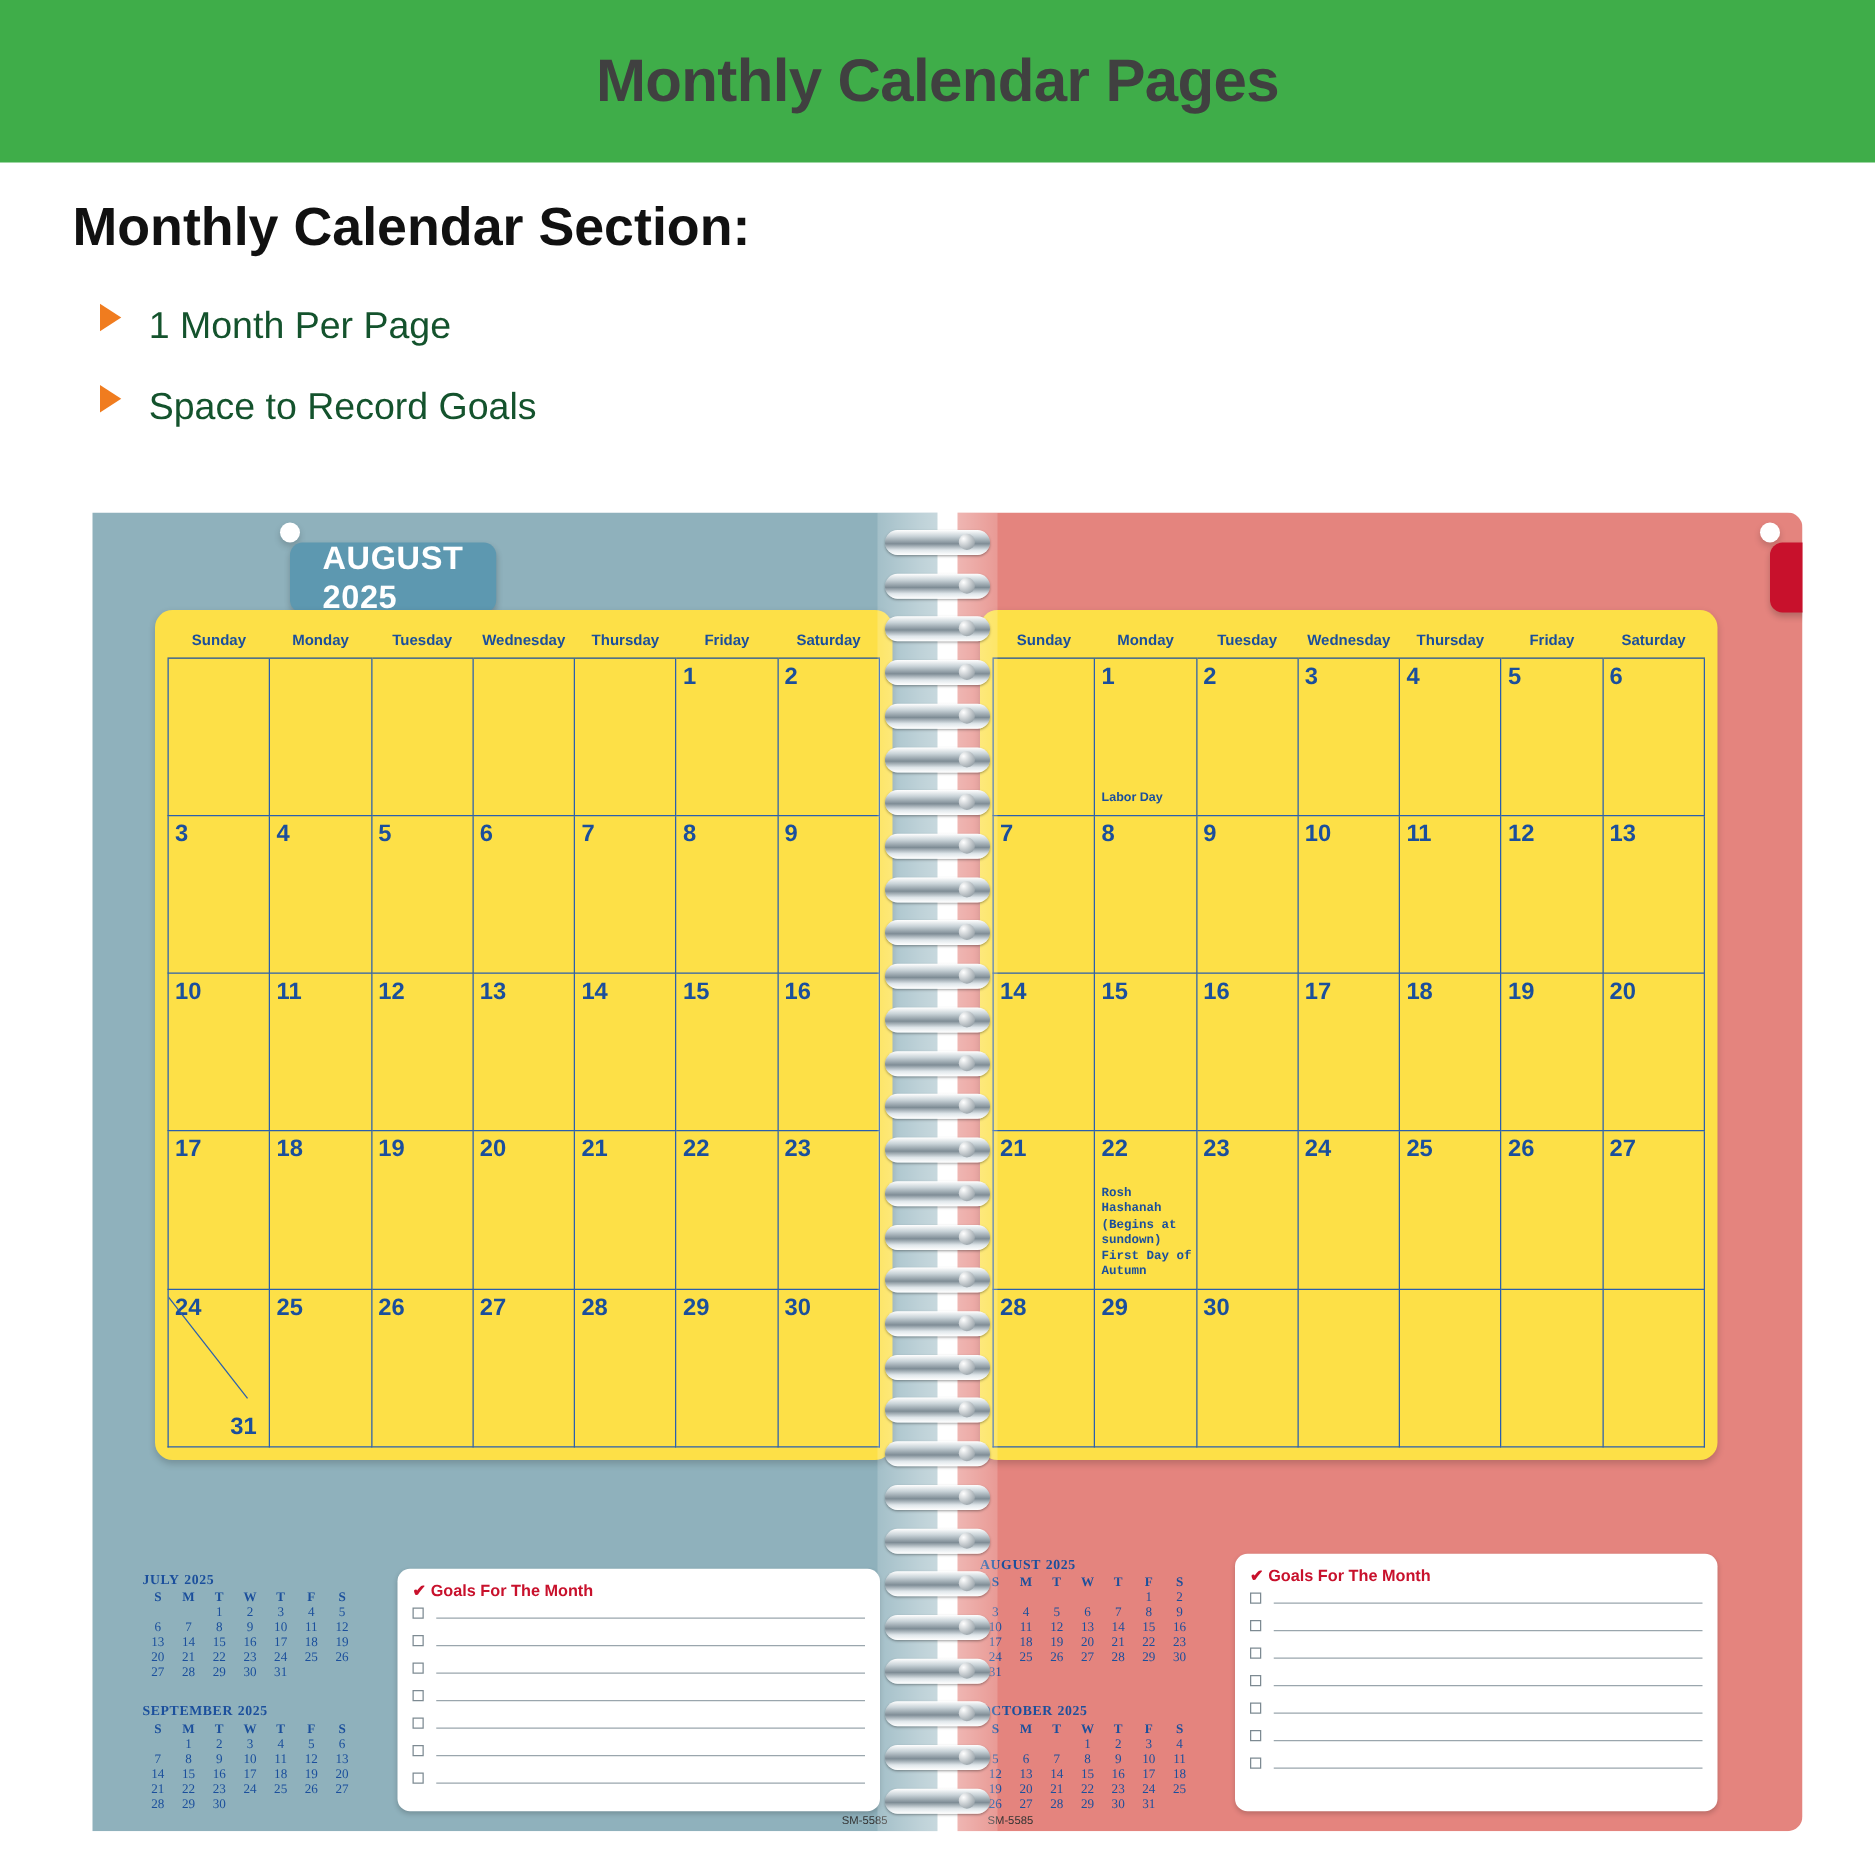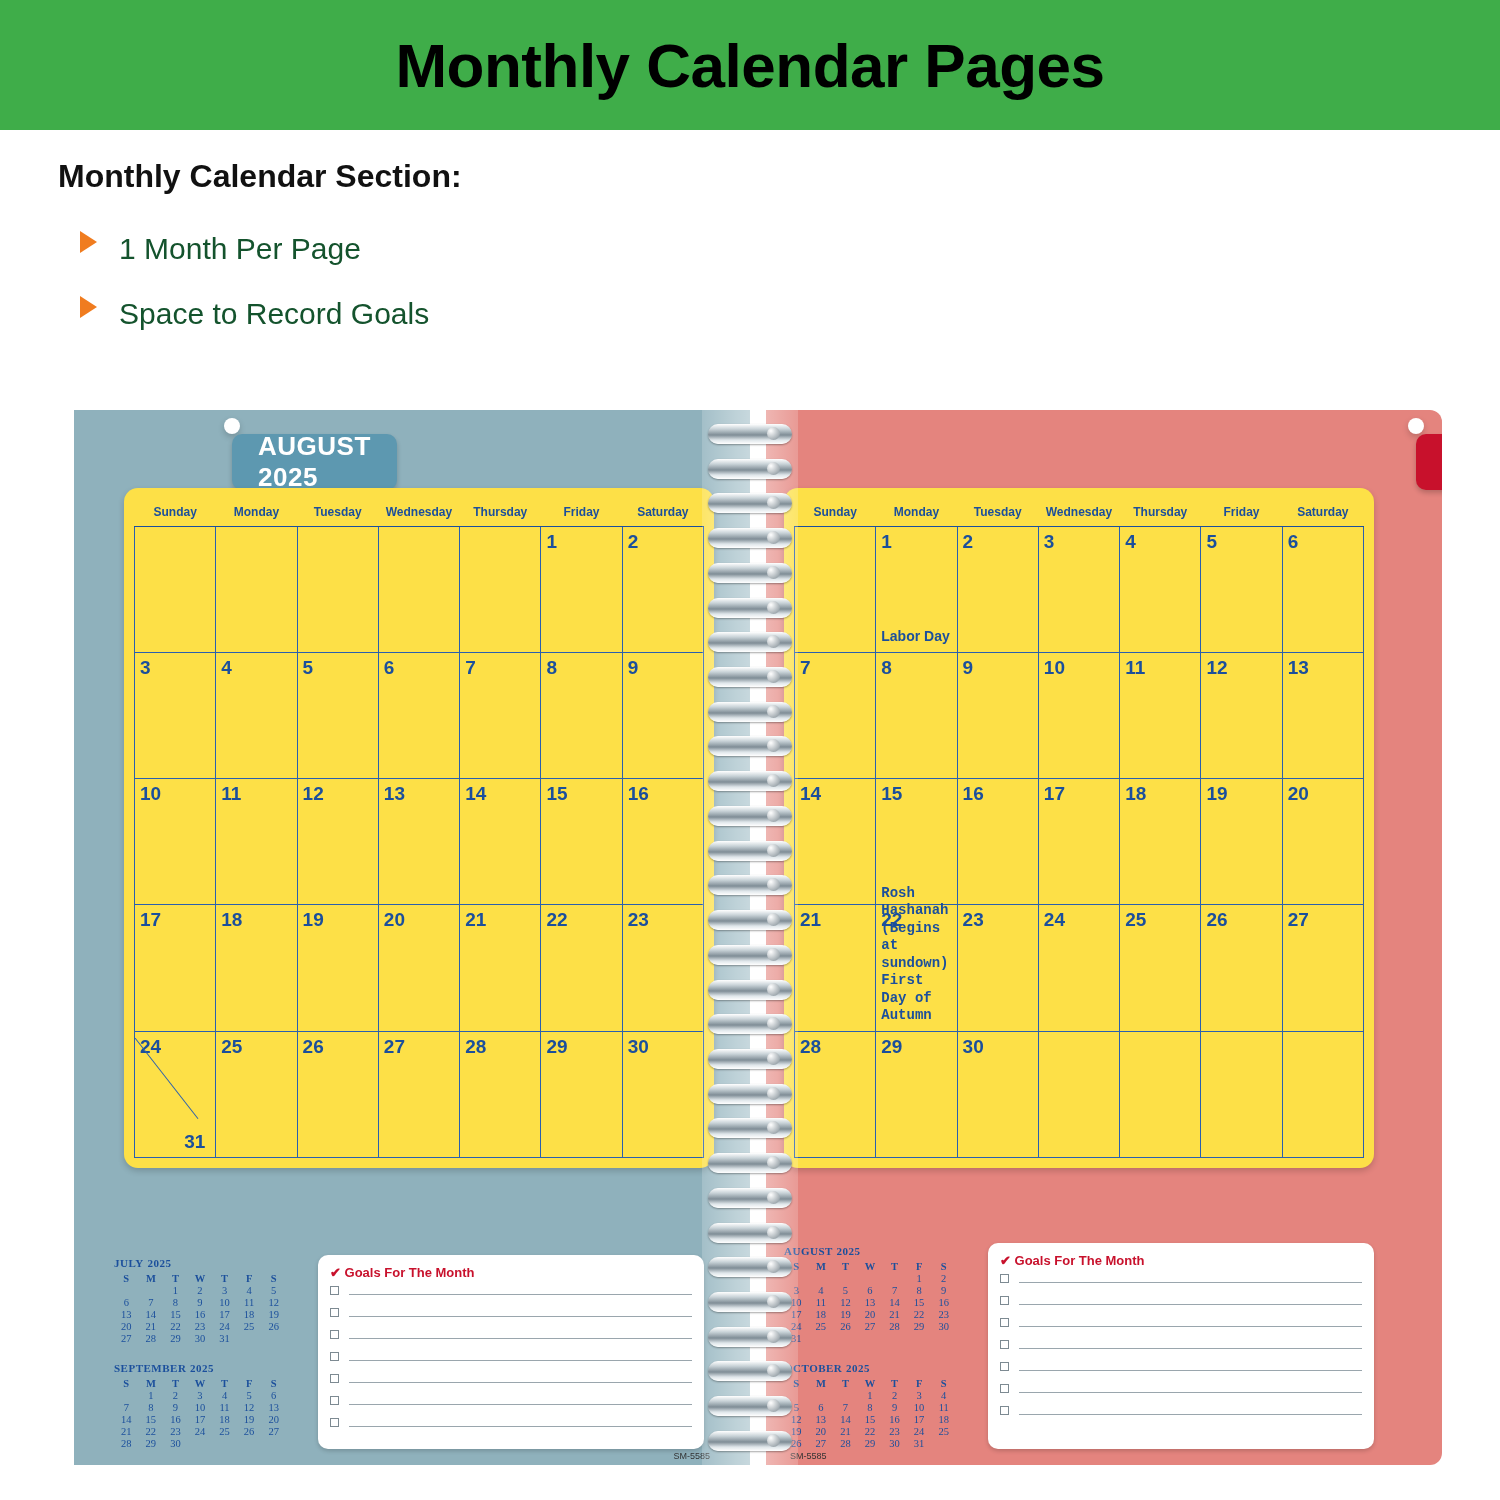--- a/index.html
+++ b/index.html
@@ -12,30 +12,30 @@
     overflow:hidden;
   }
   
   .header-band {
     height:130px;
     background:#3fad49;
     display:flex; align-items:center; justify-content:center;
   }
   .header-band h1 {
     margin:0;
-    color:#000000;
-    font-size:62px;
+    color:#404040;
+    font-size:48px;
     font-weight:bold;
     letter-spacing:-0.5px;
   }
   
   .features { padding:28px 0 0 58px; }
   .features h2 {
     margin:0 0 22px 0;
-    font-size:32px;
+    font-size:43px;
     font-weight:bold;
     color:#111;
   }
   .feature-row {
     display:flex; align-items:center;
     margin:0 0 16px 0;
   }
   .bullet {
     width:0; height:0;
     border-left:17px solid #f07c1f;
@@ -129,21 +129,21 @@
   table.cal td {
     border:1px solid #2a5fae;
     vertical-align:top;
     padding:4px 5px;
     font-size:19px; color:#1b4f9c; font-weight:bold;
     height:118px;
     position:relative;
   }
   .note {
     position:absolute; left:5px; bottom:6px;
-    font-size:14px; font-weight:bold; color:#1b4f9c;
+    font-size:10px; font-weight:bold; color:#1b4f9c;
     line-height:1.25;
   }
   .split-cell { position:relative; }
   .split-line {
     position:absolute; left:0; top:0; width:100%; height:100%;
     overflow:hidden;
   }
   .split-line:after{
     content:"";
     position:absolute;

